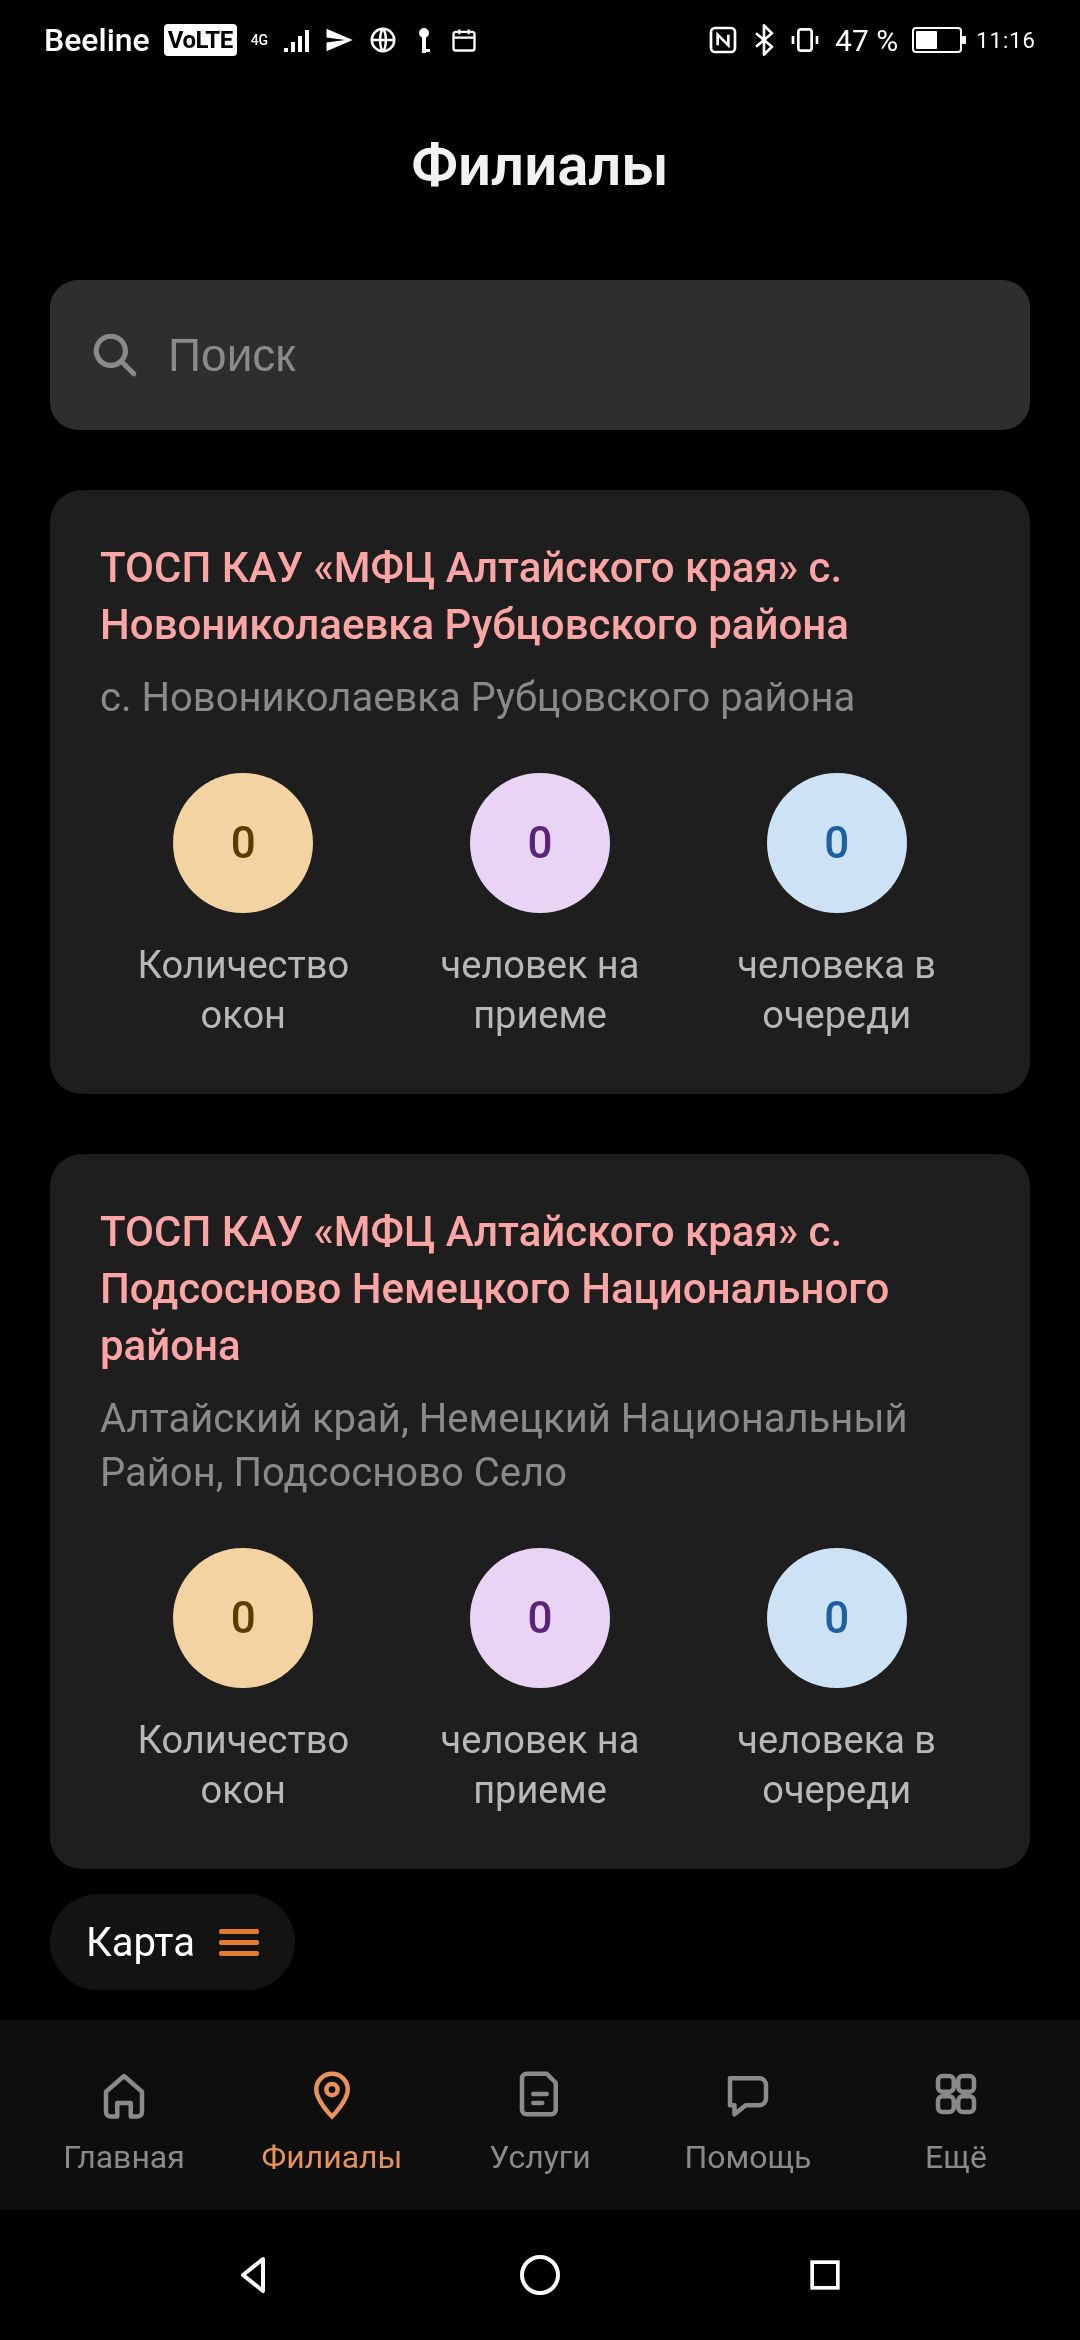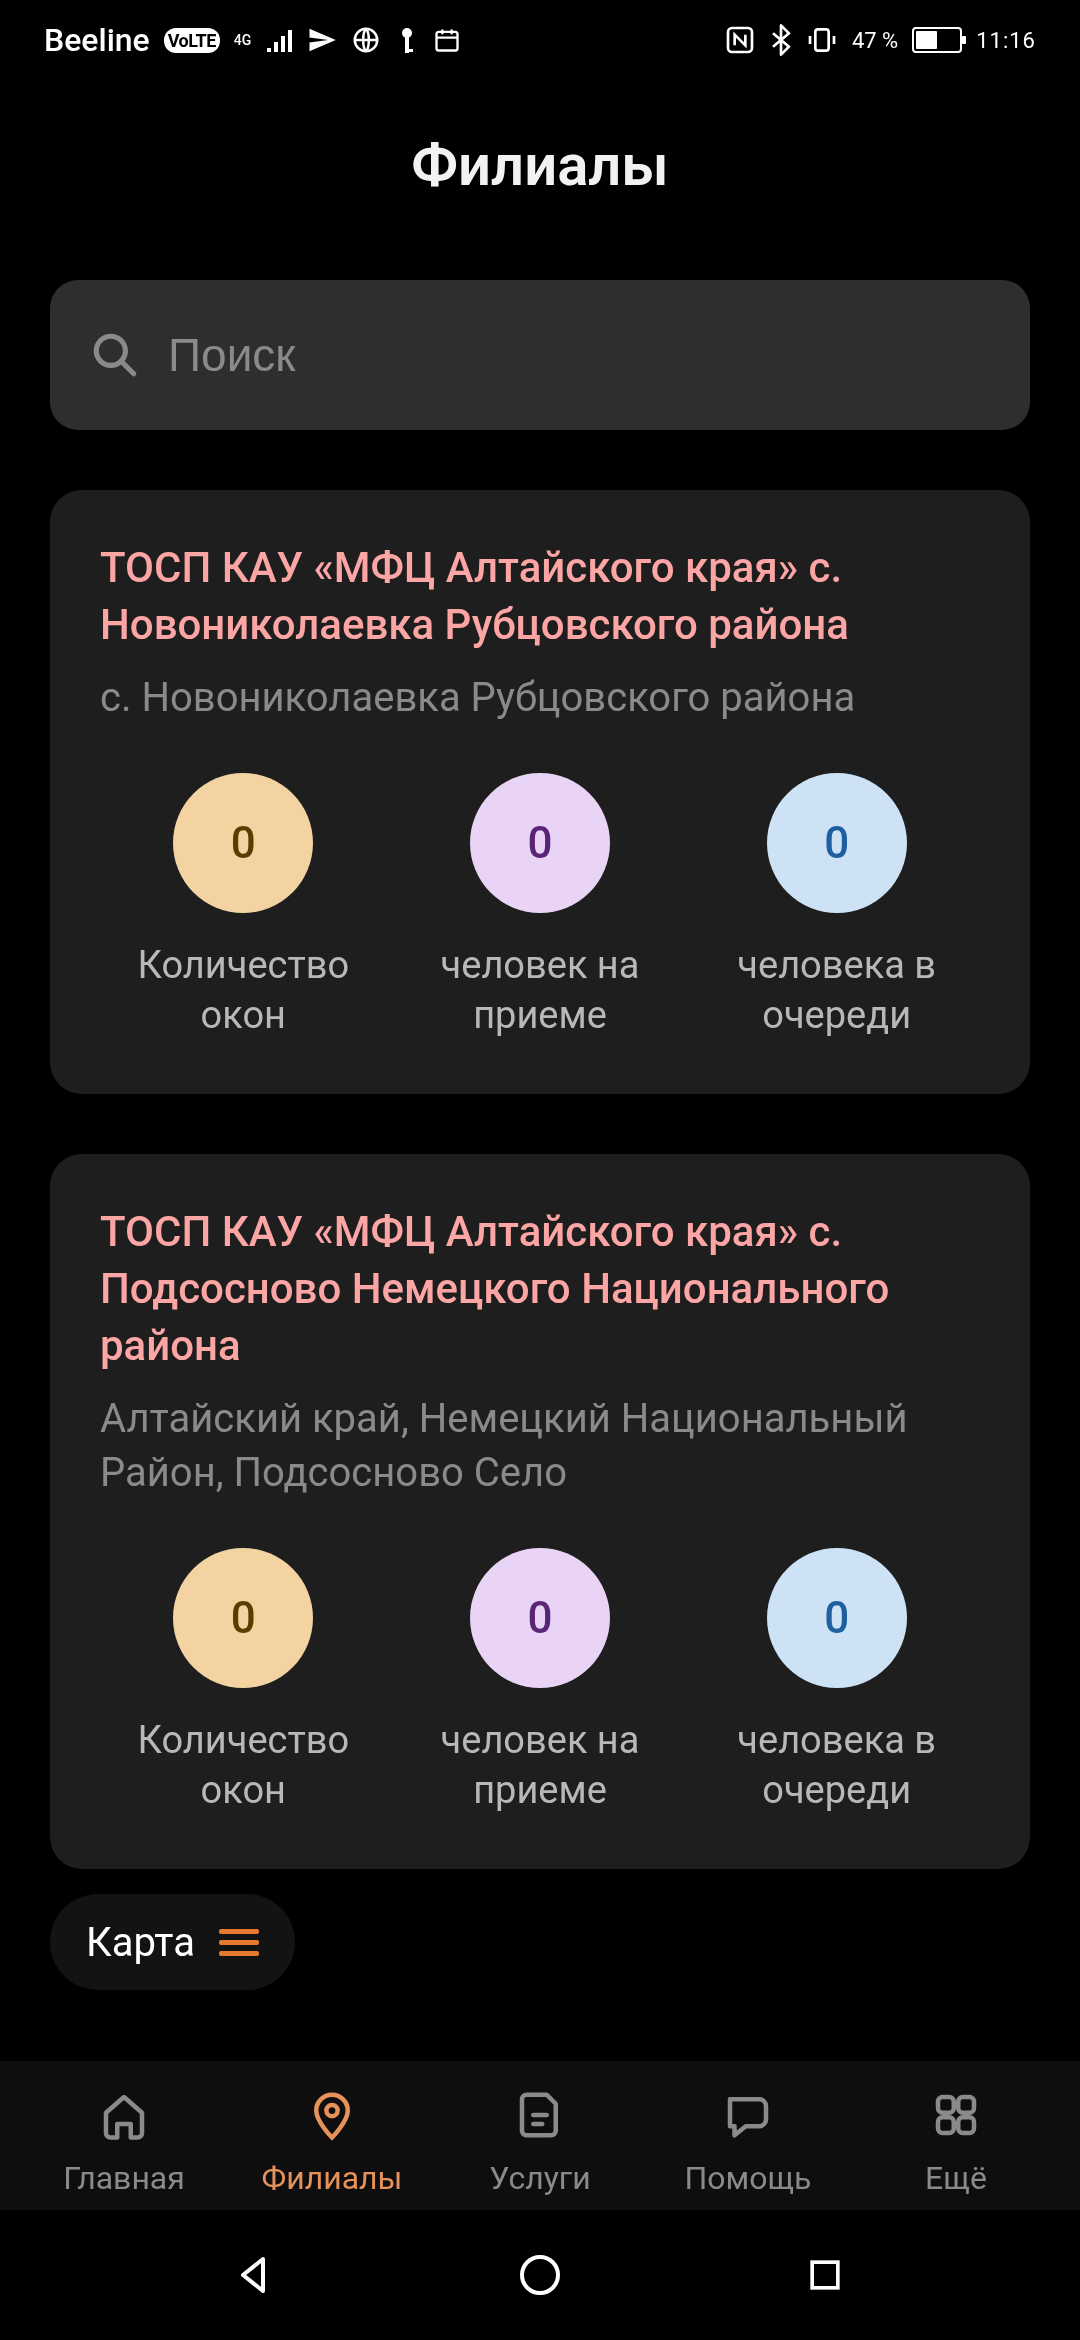--- a/index.html
+++ b/index.html
@@ -2,23 +2,23 @@
 <html><head>
 <meta charset="utf-8">
 <style>
   * { margin: 0; padding: 0; box-sizing: border-box; }
   html, body { width: 1080px; height: 2340px; background: #000; color: #fff; font-family: -apple-system, "Segoe UI", Roboto, sans-serif; overflow: hidden; }
   
   
   .status-bar { height: 80px; display: flex; align-items: center; justify-content: space-between; padding: 0 44px; font-size: 32px; color: #fff; }
   .status-left, .status-right { display: flex; align-items: center; gap: 14px; }
   .status-left { font-weight: 500; }
-  .volte { background: #fff; color: #000; font-size: 18px; font-weight: 700; padding: 2px 4px; border-radius: 12px; letter-spacing: -0.5px; }
+  .volte { background: #fff; color: #000; font-size: 24px; font-weight: 700; padding: 2px 4px; border-radius: 4px; letter-spacing: -0.5px; }
   .signal { font-size: 14px; line-height: 1; }
-  .status-right .pct { font-size: 22px; }
+  .status-right .pct { font-size: 30px; }
   .battery { display:inline-flex; align-items:center; }
   .battery-body { width:50px; height:26px; border:2px solid #fff; border-radius:4px; position:relative; }
   .battery-body::after { content:""; position:absolute; right:-6px; top:7px; width:4px; height:8px; background:#fff; border-radius:1px; }
   .battery-fill { position:absolute; left:2px; top:2px; bottom:2px; width:45%; background:#fff; border-radius:1px; }
   .time { font-size: 22px; letter-spacing: 1px; }
   .sb-icon { display:inline-flex; }
   
   
   .header { height: 170px; display:flex; align-items:center; justify-content:center; }
   .header h1 { font-size: 58px; font-weight: 600; color:#f2f2f2; }
@@ -42,21 +42,21 @@
   .c-purple { background:#e9d4f5; color:#5a2576; }
   .c-blue   { background:#cde3f5; color:#1e5fa0; }
   .stat-label { font-size: 38px; line-height:1.3; color:#b8b8b8; text-align:center; white-space:pre-line; }
   
   
   .fab-map { position:absolute; left:50px; bottom:350px; background:#131313; color:#fff; border-radius: 48px; height: 96px; padding: 0 36px; display:flex; align-items:center; gap:24px; box-shadow: 0 4px 24px rgba(0,0,0,0.6); font-size:40px; }
   .fab-lines { display:flex; flex-direction:column; gap:6px; }
   .fab-lines span { display:block; width:40px; height:5px; background:#e67a2e; border-radius:2px; }
   
   
-  .bottom-nav { position:absolute; left:0; right:0; bottom:130px; height:149px; background:#0e0e0e; display:flex; align-items:center; justify-content:space-around; padding: 10px 20px 0; }
+  .bottom-nav { position:absolute; left:0; right:0; bottom:130px; height:190px; background:#0e0e0e; display:flex; align-items:center; justify-content:space-around; padding: 10px 20px 0; }
   .nav-item { display:flex; flex-direction:column; align-items:center; gap:14px; color:#8a8a8a; font-size:32px; flex:1; }
   .nav-item.active { color:#e6925a; }
   .nav-icon { height:60px; display:flex; align-items:center; justify-content:center; }
   
   
   .sys-nav { position:absolute; left:0; right:0; bottom:0; height:130px; display:flex; align-items:center; justify-content:space-evenly; background:#000; }
   .sys-btn { width:60px; height:60px; display:flex; align-items:center; justify-content:center; }
   
   svg { display:block; }
 </style>

